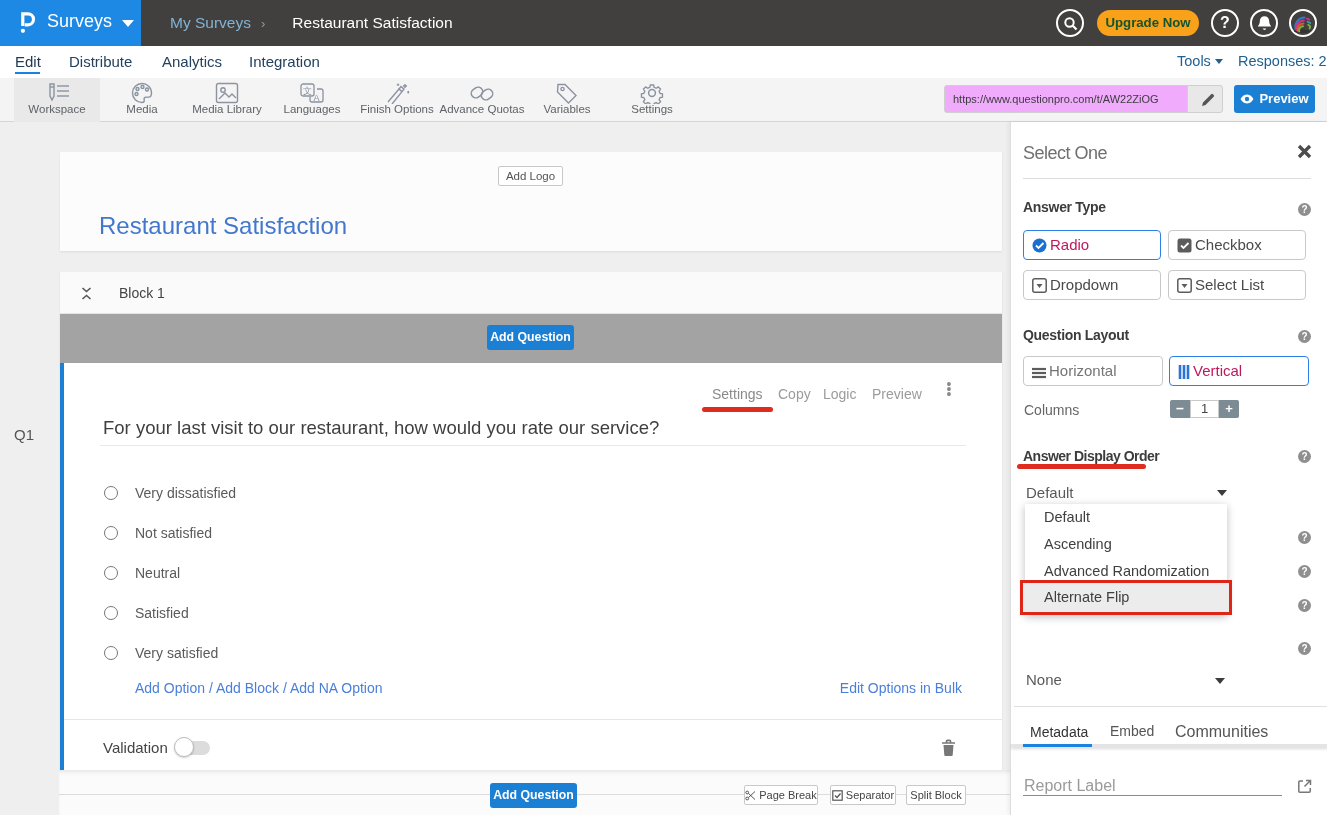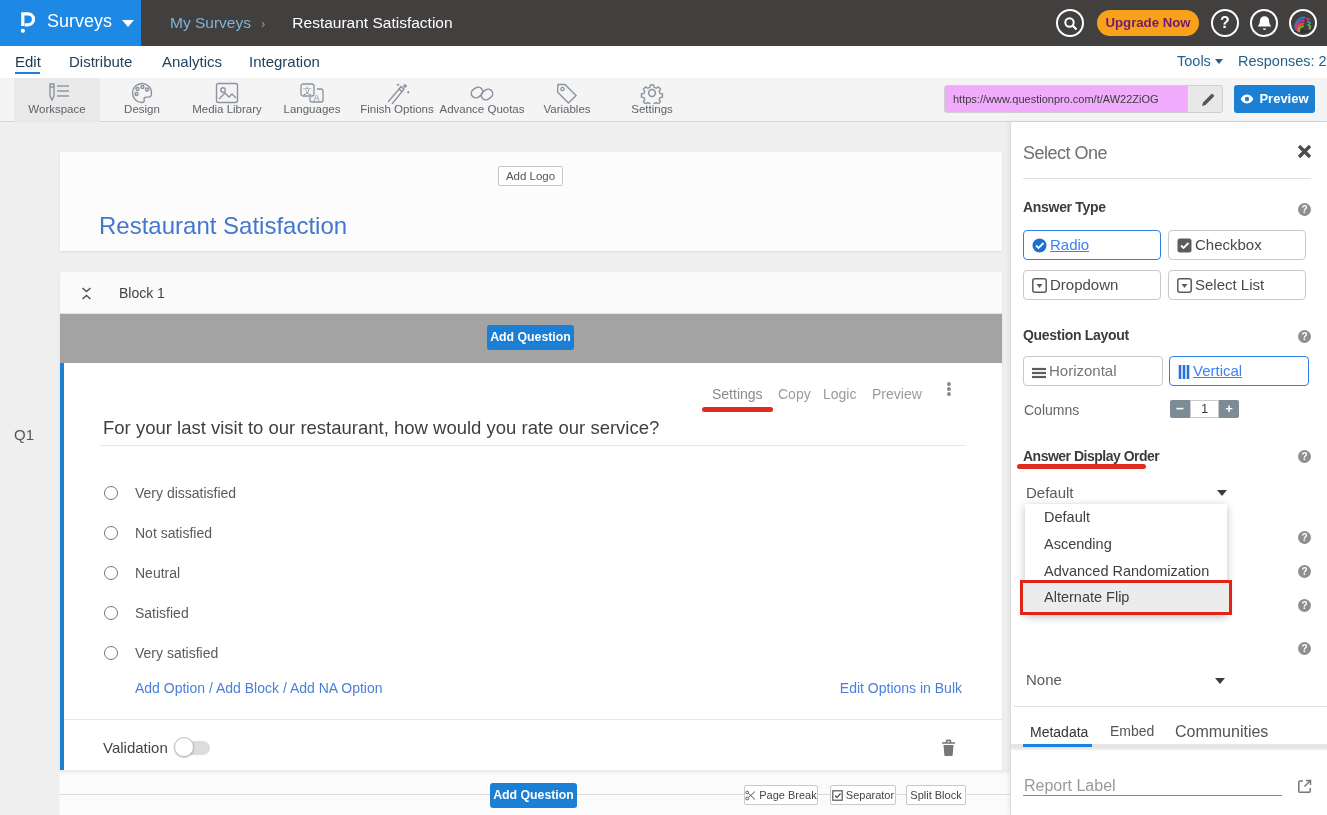--- a/index.html
+++ b/index.html
@@ -9,21 +9,21 @@
 
 
 #topbar { position:absolute; left:0; top:0; width:1327px; height:46px; background:#423f3f; }
 #logo { position:absolute; left:0; top:0; width:141px; height:46px; background:#1e88e5; color:#fff; }
 #logo .pword { position:absolute; left:47px; top:11px; font-size:18px; color:#fff; }
 #logo .caret { position:absolute; left:122px; top:20px; width:0; height:0; border-left:6px solid transparent; border-right:6px solid transparent; border-top:7px solid #fff; }
 #crumbs { position:absolute; left:170px; top:14px; font-size:15.5px; color:#fff; }
 #crumbs .mys { color:#80b3d4; }
 #crumbs .sep { color:#9a9a9a; margin:0 12px; font-size:13px; }
 .cicon { position:absolute; top:9px; width:28px; height:28px; border:2px solid #fff; border-radius:50%; color:#fff; }
-#upgrade { position:absolute; left:1097px; top:10px; width:102px; height:26px; background:#f9a219; border-radius:13px; color:#701a75; font-size:13.2px; font-weight:bold; text-align:center; line-height:26px; }
+#upgrade { position:absolute; left:1097px; top:10px; width:102px; height:26px; background:#f9a219; border-radius:13px; color:#14532d; font-size:13.2px; font-weight:bold; text-align:center; line-height:26px; }
 
 
 #navrow { position:absolute; left:0; top:46px; width:1327px; height:32px; background:#fff;padding-left:7px; }
 .ntab { position:absolute; top:7px; font-size:15px; color:#24425e; }
 #tools { position:absolute; left:1177px; top:7px; font-size:14.5px; color:#21618f; }
 #resp { position:absolute; left:1238px; top:7px; font-size:14.5px; color:#21618f; }
 
 
 #toolbar { position:absolute; left:0; top:78px; width:1327px; height:44px; background:#f4f4f4; border-bottom:1px solid #d5d5d5; }
 .titem { position:absolute; top:0; height:44px; text-align:center; }
@@ -57,21 +57,21 @@
 
 #bottombar { position:absolute; left:59px; top:770px; width:951px; height:45px; background:#fbfbfb; box-shadow:inset 0 4px 5px -3px rgba(0,0,0,0.12); }
 #bline { position:absolute; left:0; top:24px; width:951px; height:1px; background:#dcdcdc; }
 .miniw { white-space:nowrap; position:absolute; top:15px; height:20px; background:#fff; border:1px solid #c9c9c9; border-radius:2px; font-size:11px; color:#444; text-align:center; line-height:18px; }
 
 
 #panel { position:absolute; left:1010px; top:122px; width:317px; height:693px; background:#fff; border-left:1px solid #ddd; box-shadow:-2px 0 4px rgba(0,0,0,0.05); }
 .plbl { position:absolute; left:12px; font-size:14px; font-weight:bold; color:#3c3c3c; }
 .qmark { position:absolute; left:287px; width:13px; height:13px; border-radius:50%; background:#8f8f8f; color:#fff; font-size:10px; font-weight:bold; text-align:center; line-height:13px; }
 .pbtn { position:absolute; width:138px; height:30px; border:1px solid #c9c9c9; border-radius:4px; background:#fff; font-size:15px; color:#4a4a4a; line-height:28px; }
-.pbtn.sel { border:1.5px solid #2e80e8; color:#3b82f6;text-decoration:underline; }
+.pbtn.sel { border:1.5px solid #2e80e8; color:#be185d; }
 .pbtn .bic { display:inline-block; vertical-align:-3px; margin:0 3px 0 8px; }
 .seltext { position:absolute; left:15px; font-size:15px; color:#5a5a5a; }
 .selcaret { position:absolute; width:0; height:0; border-left:5px solid transparent; border-right:5px solid transparent; border-top:6px solid #3c3c3c; }
 #ddmenu { position:absolute; left:14px; top:382px; width:202px; background:#fff; box-shadow:0 2px 8px rgba(0,0,0,0.25); z-index:5; }
 .dditem { height:27px; line-height:27px; padding-left:19px; font-size:14.5px; color:#3f3f3f; }
 </style>
 </head>
 <body>
 
 <div id="topbar">
@@ -140,21 +140,21 @@
   <div class="titem" style="left:99px;width:86px">
     <svg width="24" height="22" viewBox="0 0 24 22">
         <g stroke="#8b93a1" stroke-width="1.4" fill="none">
           <path d="M12 1.5 a9.5 9.5 0 1 0 0 19 c1.8 0 2.6-1.1 2.2-2.4 c-0.5-1.6 0.3-3 2-3 h2.6 c2 0 2.7-1.6 2.7-4.1 C21.5 5.5 17 1.5 12 1.5 z"></path>
           <circle cx="7.5" cy="7" r="1.5"></circle>
           <circle cx="12.5" cy="5" r="1.5"></circle>
           <circle cx="17" cy="7.5" r="1.5"></circle>
           <circle cx="6.5" cy="12" r="1.5"></circle>
         </g>
       </svg>
-    <div class="tlbl">Design</div>
+    <div class="tlbl">Media</div>
   </div>
   <div class="titem" style="left:184px;width:86px">
     <svg width="26" height="22" viewBox="0 0 26 22">
         <g stroke="#8b93a1" stroke-width="1.4" fill="none">
           <rect x="2.5" y="1.5" width="21" height="19" rx="2"></rect>
           <circle cx="9" cy="8" r="2.2"></circle>
           <path d="M5 17 l6-6 4 4 3-3 4 4"></path>
         </g>
       </svg>
     <div class="tlbl">Media Library</div>

